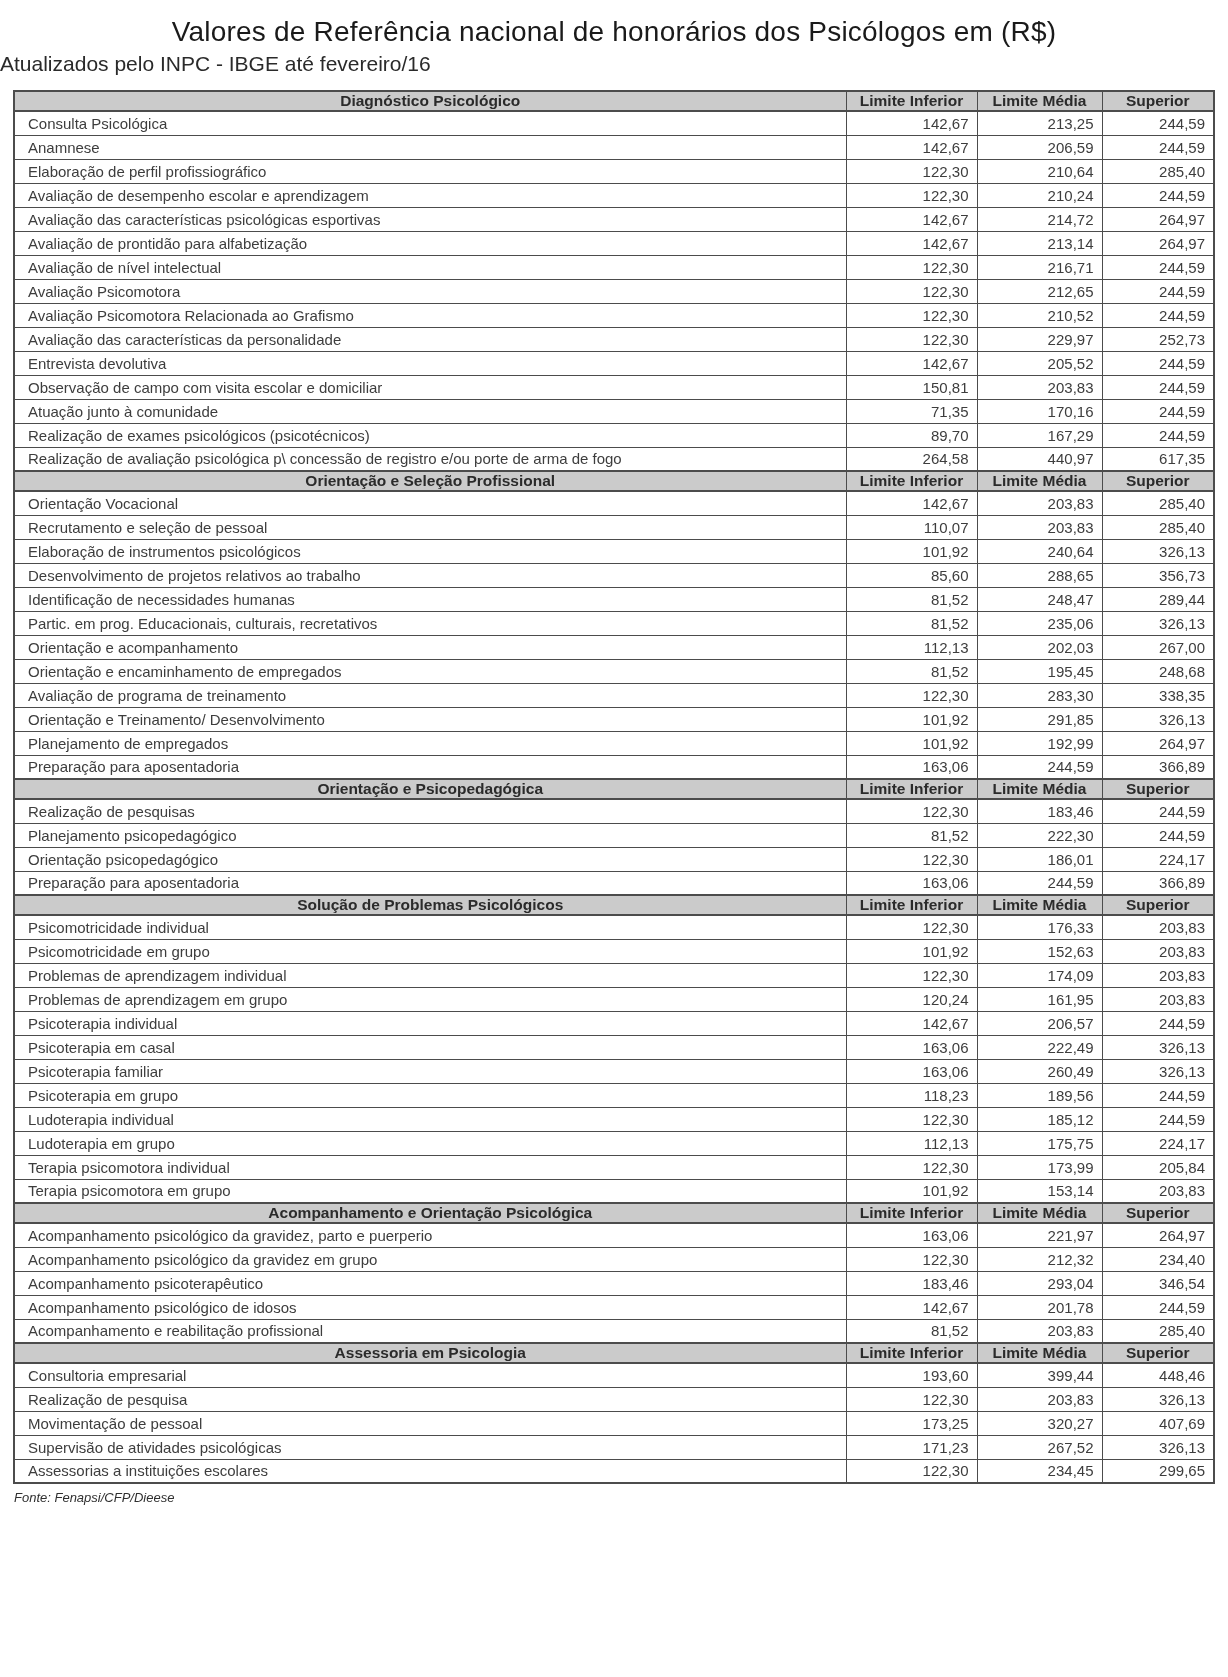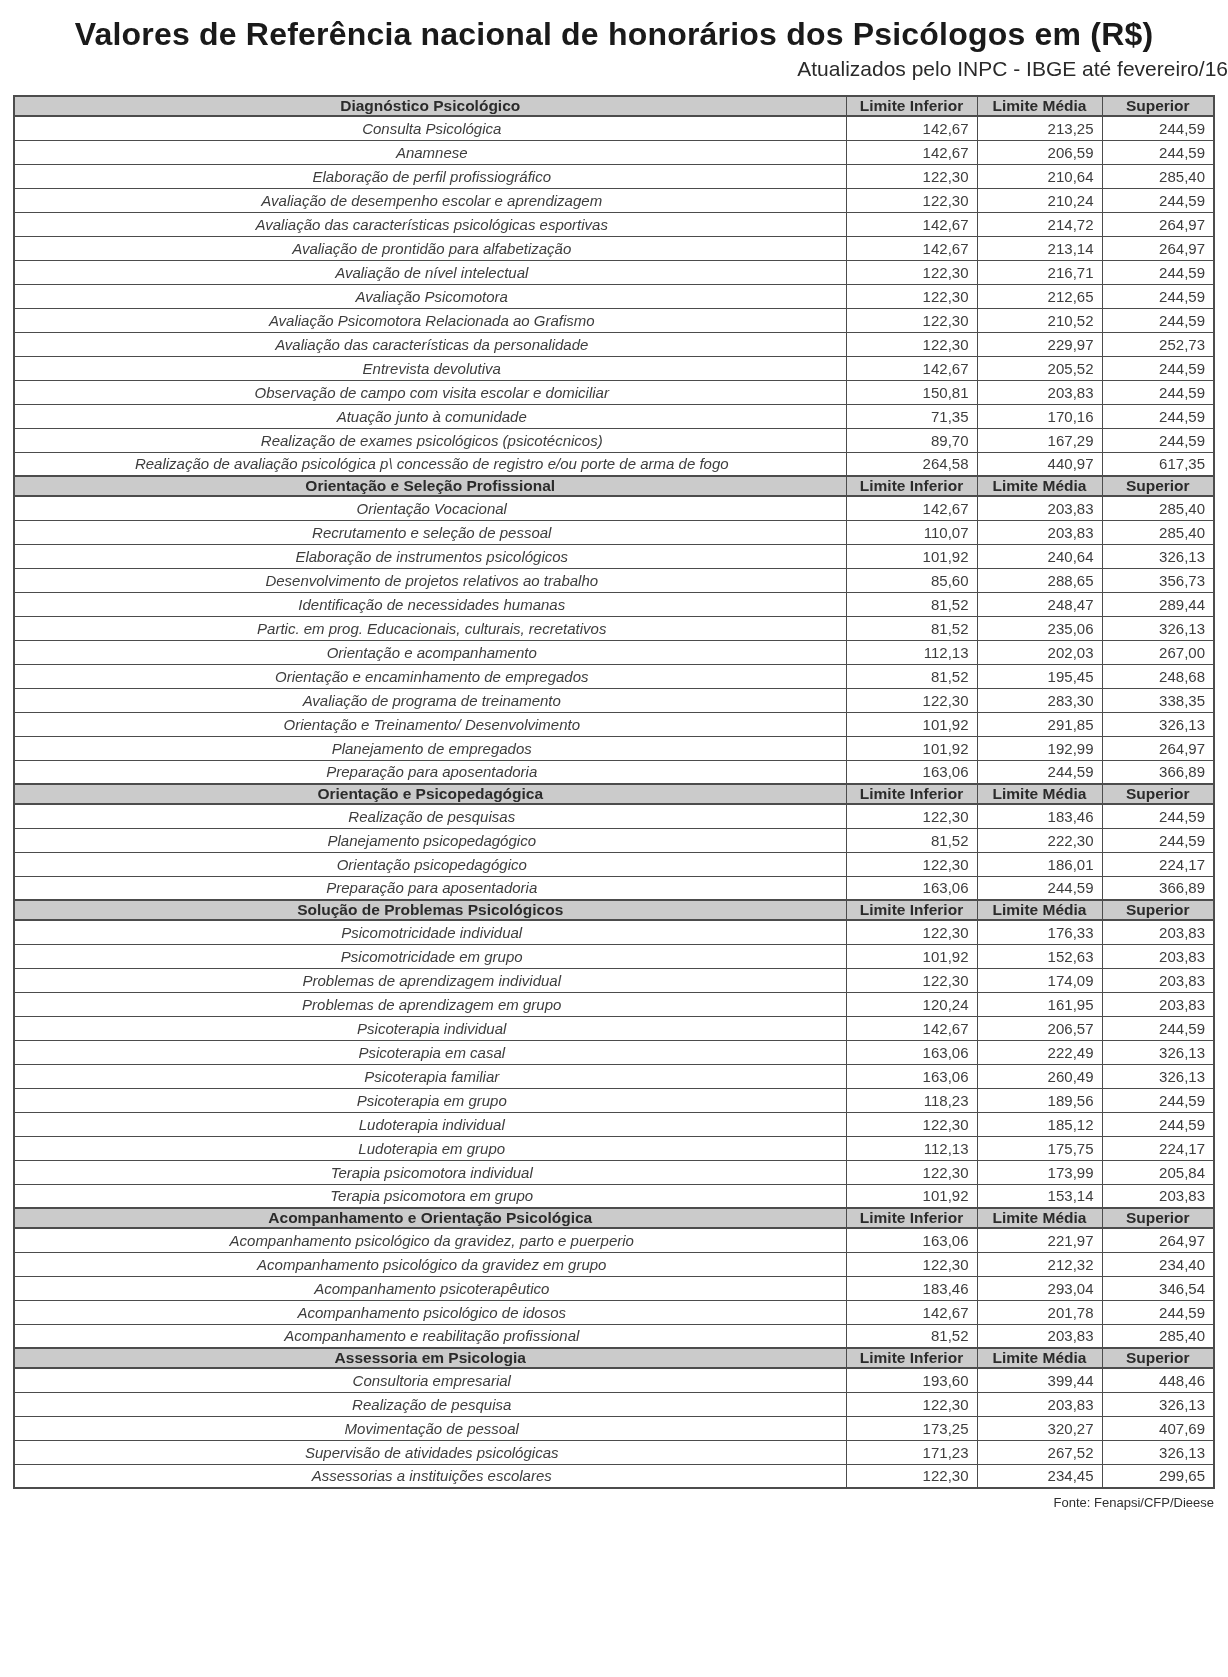--- a/index.html
+++ b/index.html
@@ -10,27 +10,27 @@
   }
   .page {
     width: 1228px;
     height: 1677px;
     background: #ffffff;
     position: relative;
   }
   .page-title {
     padding-top: 16px;
     text-align: center;
-    font-size: 32px;
-    font-weight: bold;
+    font-size: 28px;
+    font-weight: normal;
     color: #1a1a1a;
     letter-spacing: 0.2px;
   }
   .page-subtitle {
-    text-align: right;
+    text-align: left;
     font-size: 21px;
     color: #2a2a2a;
     margin-top: 4px;
   }
   table.fees {
     border-collapse: collapse;
     width: 1200px;
     margin: 14px auto 0 auto;
     table-layout: fixed;
   }
@@ -53,33 +53,33 @@
     font-weight: bold;
     color: #2b2b2b;
     text-align: center;
     height: 16px;
     font-size: 15.5px;
     border-top: 2px solid #4c4c4c;
     border-bottom: 2px solid #4c4c4c;
   }
   tr.data-row td { height: 24px; background: #ffffff; }
   td.row-label {
-    text-align: center;
-    padding-left: 3px;
-    font-style: italic;
+    text-align: left;
+    padding-left: 13px;
   }
   td.num {
     text-align: right;
     padding-right: 8px;
   }
   .source-note {
     width: 1200px;
     margin: 6px auto 0 auto;
-    text-align: right;
+    text-align: left;
     font-size: 13px;
+    font-style: italic;
     color: #2f2f2f;
   }
 </style>
 </head>
 <body>
 
 <div class="page">
   <div class="page-title">Valores de Referência nacional de honorários dos Psicólogos em (R$)</div>
   <div class="page-subtitle">Atualizados pelo INPC - IBGE até fevereiro/16</div>
 

